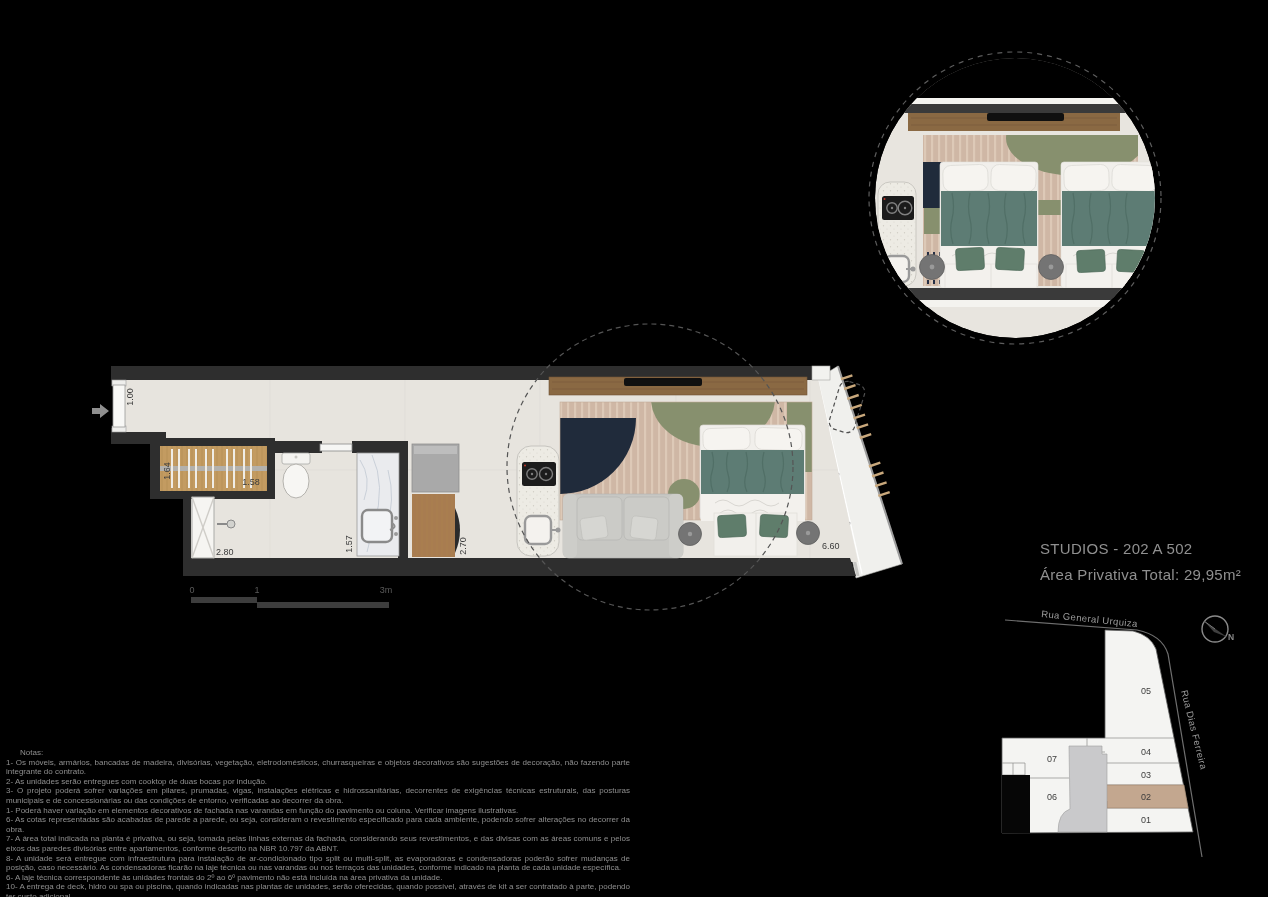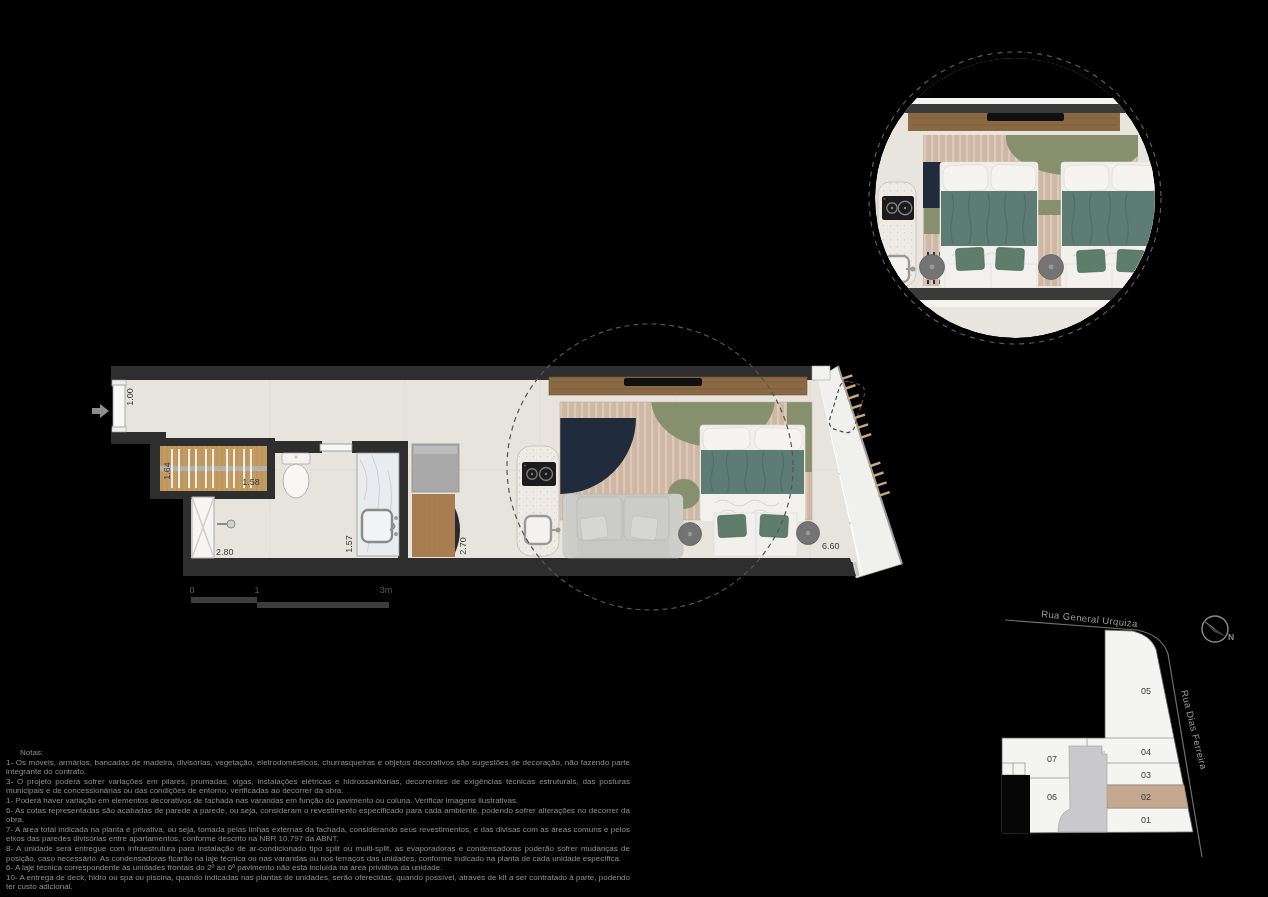--- a/index.html
+++ b/index.html
@@ -357,24 +357,29 @@
     <text class="street" x="1181" y="691" transform="rotate(76 1181 691)">Rua Dias Ferreira</text>
     <g>
       <circle cx="1215" cy="629" r="13" fill="none" stroke="#8a8a8a" stroke-width="1.4"></circle>
       <polygon points="1204,621 1227,637 1214,632" fill="#3f3f3f"></polygon>
       <line x1="1204" y1="621" x2="1215" y2="629" stroke="#777" stroke-width="1"></line>
       <text class="north" x="1228" y="640">N</text>
     </g>
   </g>
 </svg>
 
+<div class="title-block">
+  <div>STUDIOS - 202 A 502</div>
+  <div>Área Privativa Total: 29,95m²</div>
+</div>
 
 <div class="notes">
   <div class="notes-heading">Notas:</div>
   <div class="note">1- Os móveis, armários, bancadas de madeira, divisórias, vegetação, eletrodomésticos, churrasqueiras e objetos decorativos são sugestões de decoração, não fazendo parte integrante do contrato.</div>
+  <div class="note">2- As unidades serão entregues com cooktop de duas bocas por indução.</div>
   <div class="note">3- O projeto poderá sofrer variações em pilares,  prumadas,  vigas,  instalações elétricas e hidrossanitárias,  decorrentes de exigências técnicas estruturais, das posturas municipais e de concessionárias ou das condições de entorno, verificadas ao decorrer da obra.</div>
   <div class="note">1- Poderá haver variação em elementos decorativos de fachada nas varandas em função do pavimento ou coluna. Verificar imagens ilustrativas.</div>
   <div class="note">6- As  cotas  representadas  são  acabadas  de parede a  parede, ou seja,  consideram o revestimento  especificado para cada  ambiente,  podendo  sofrer alterações no decorrer da obra.</div>
   <div class="note">7- A área  total indicada  na planta é privativa, ou seja,  tomada pelas linhas externas da fachada,  considerando seus revestimentos, e das divisas  com as áreas comuns e pelos eixos das paredes divisórias entre apartamentos, conforme descrito na NBR 10.797 da ABNT.</div>
   <div class="note">8- A unidade será entregue com infraestrutura para instalação de ar-condicionado tipo split ou multi-split, as evaporadoras e condensadoras poderão sofrer mudanças  de posição, caso necessário.  As condensadoras ficarão na laje técnica ou  nas varandas ou nos terraços das unidades,  conforme indicado na planta de cada unidade específica.</div>
   <div class="note">6- A laje técnica correspondente às unidades frontais do 2º ao 6º pavimento não está incluída na área privativa da unidade.</div>
   <div class="note">10- A  entrega  de  deck,  hidro ou spa ou piscina,  quando  indicadas  nas plantas de unidades,  serão  oferecidas,  quando  possível,  através  de kit a  ser contratado à parte, podendo ter custo adicional.</div>
 </div>
 
 </div>

